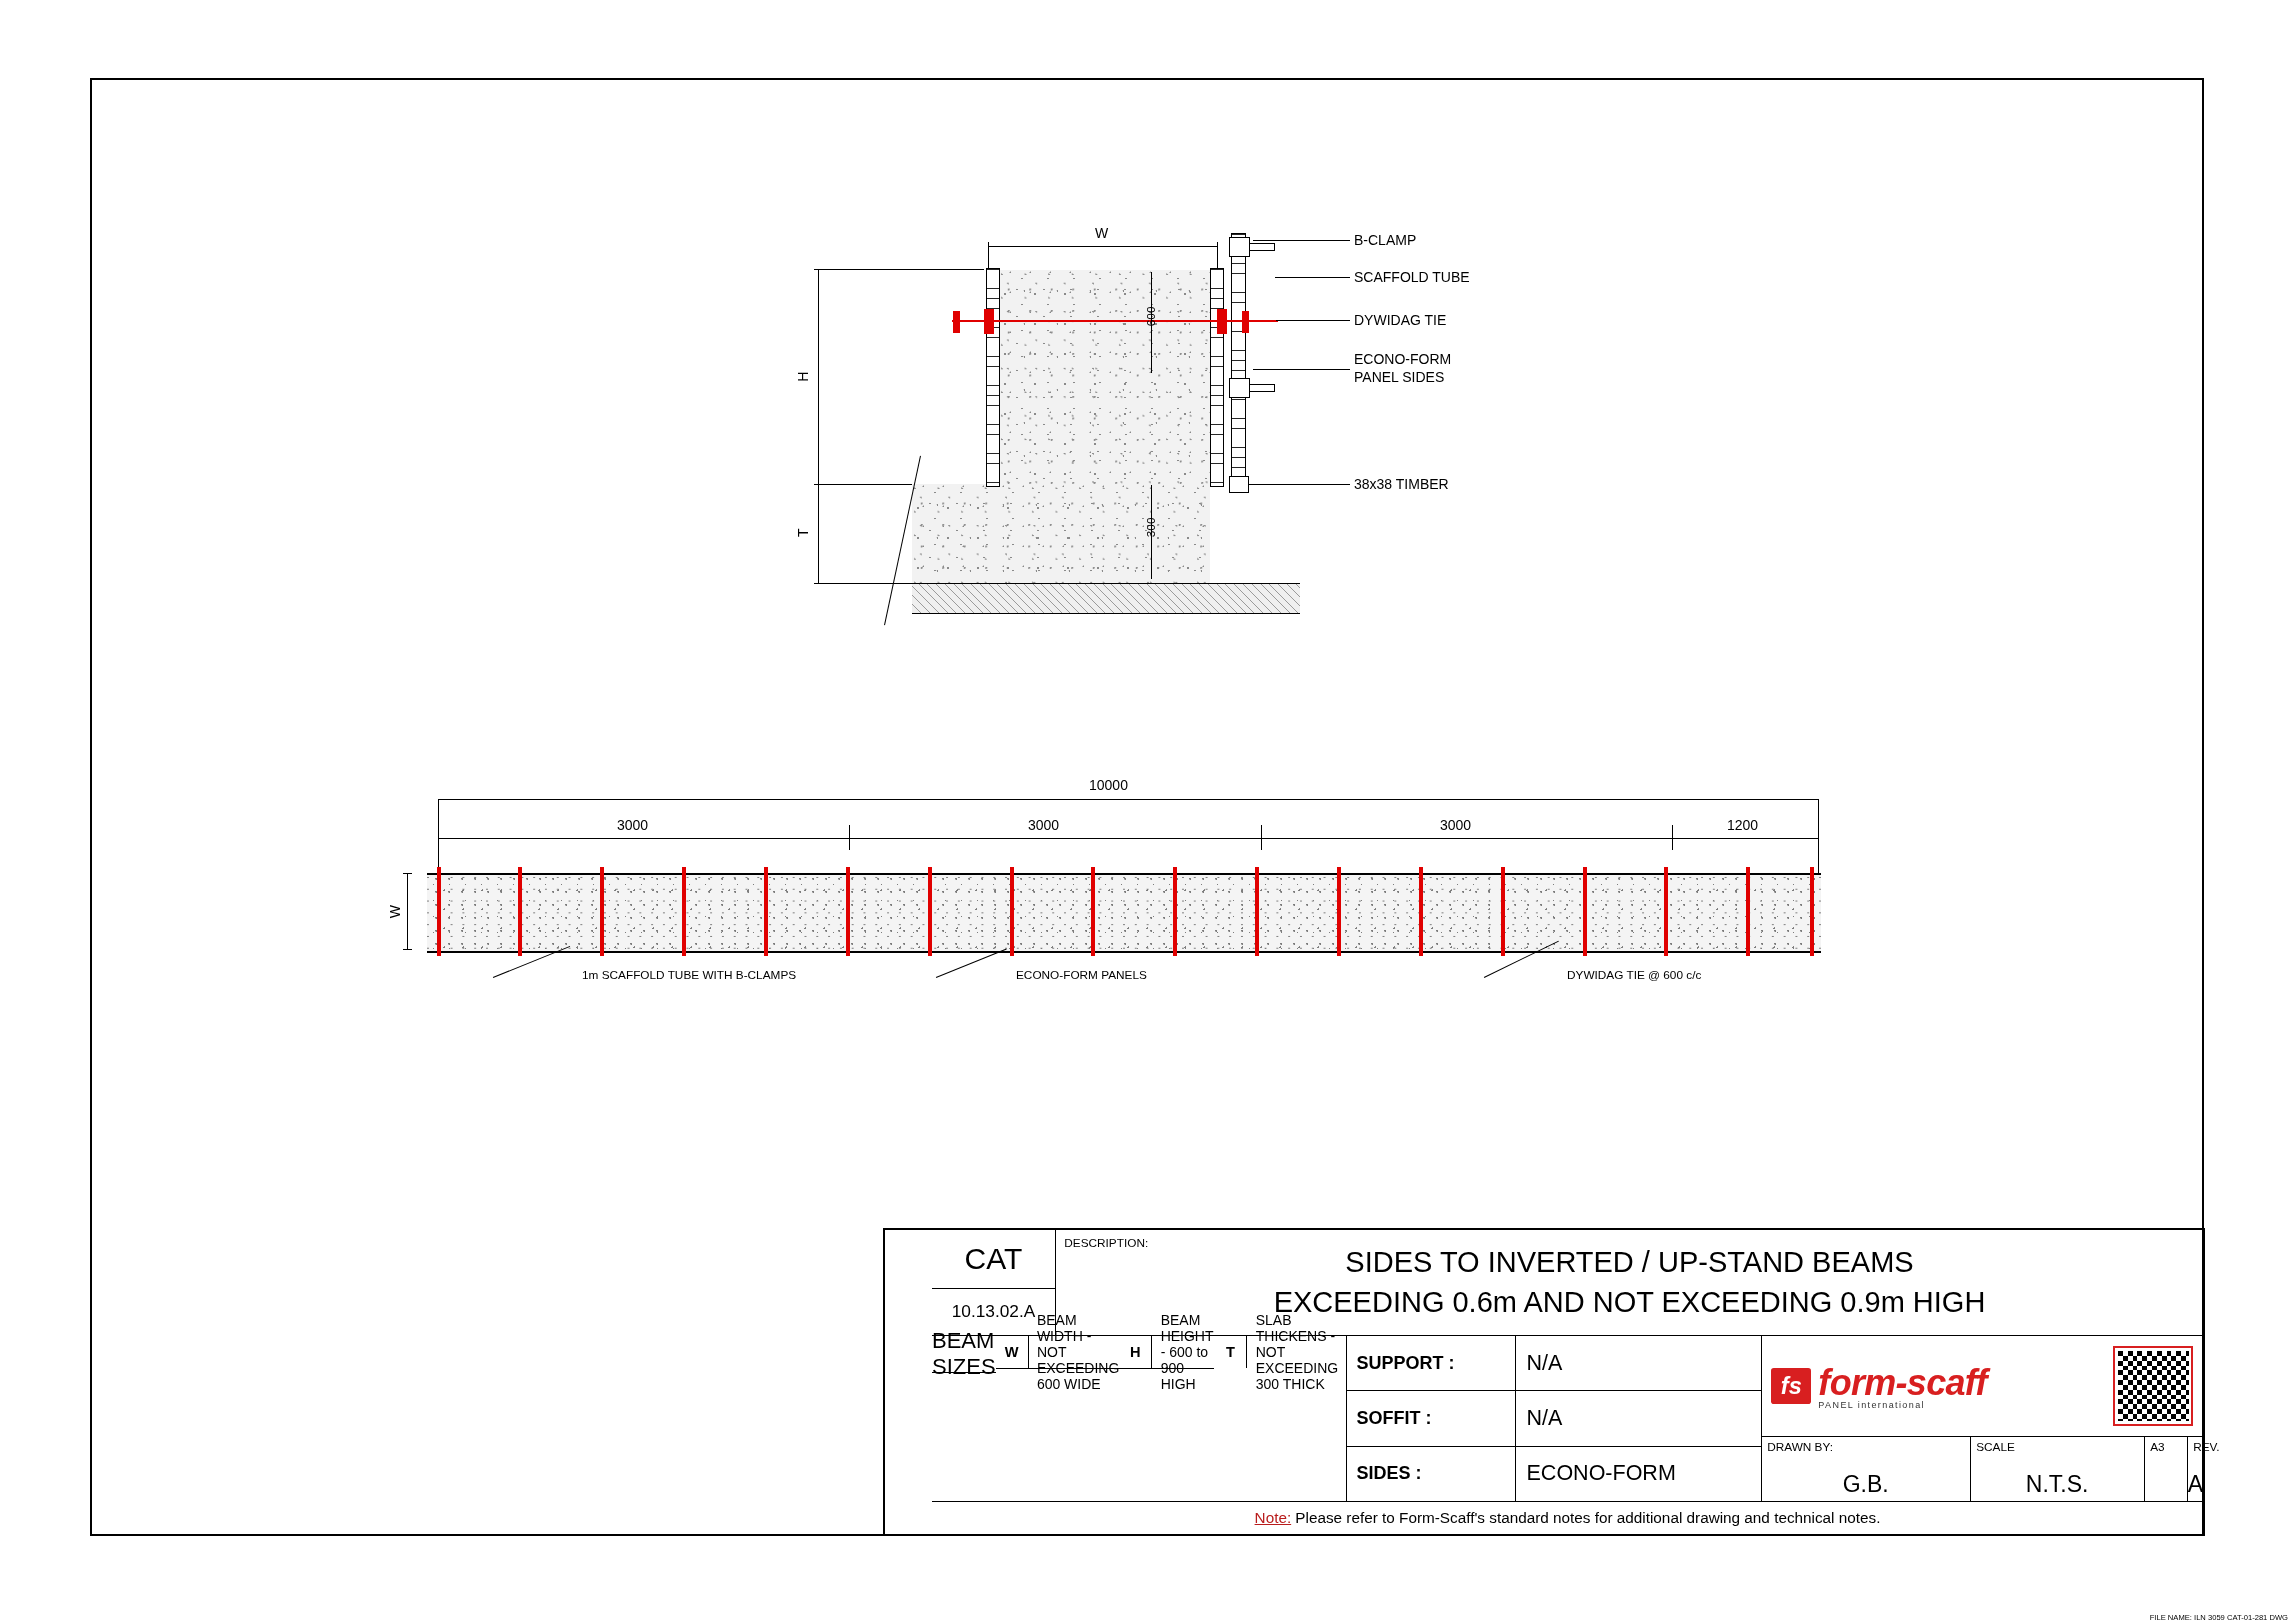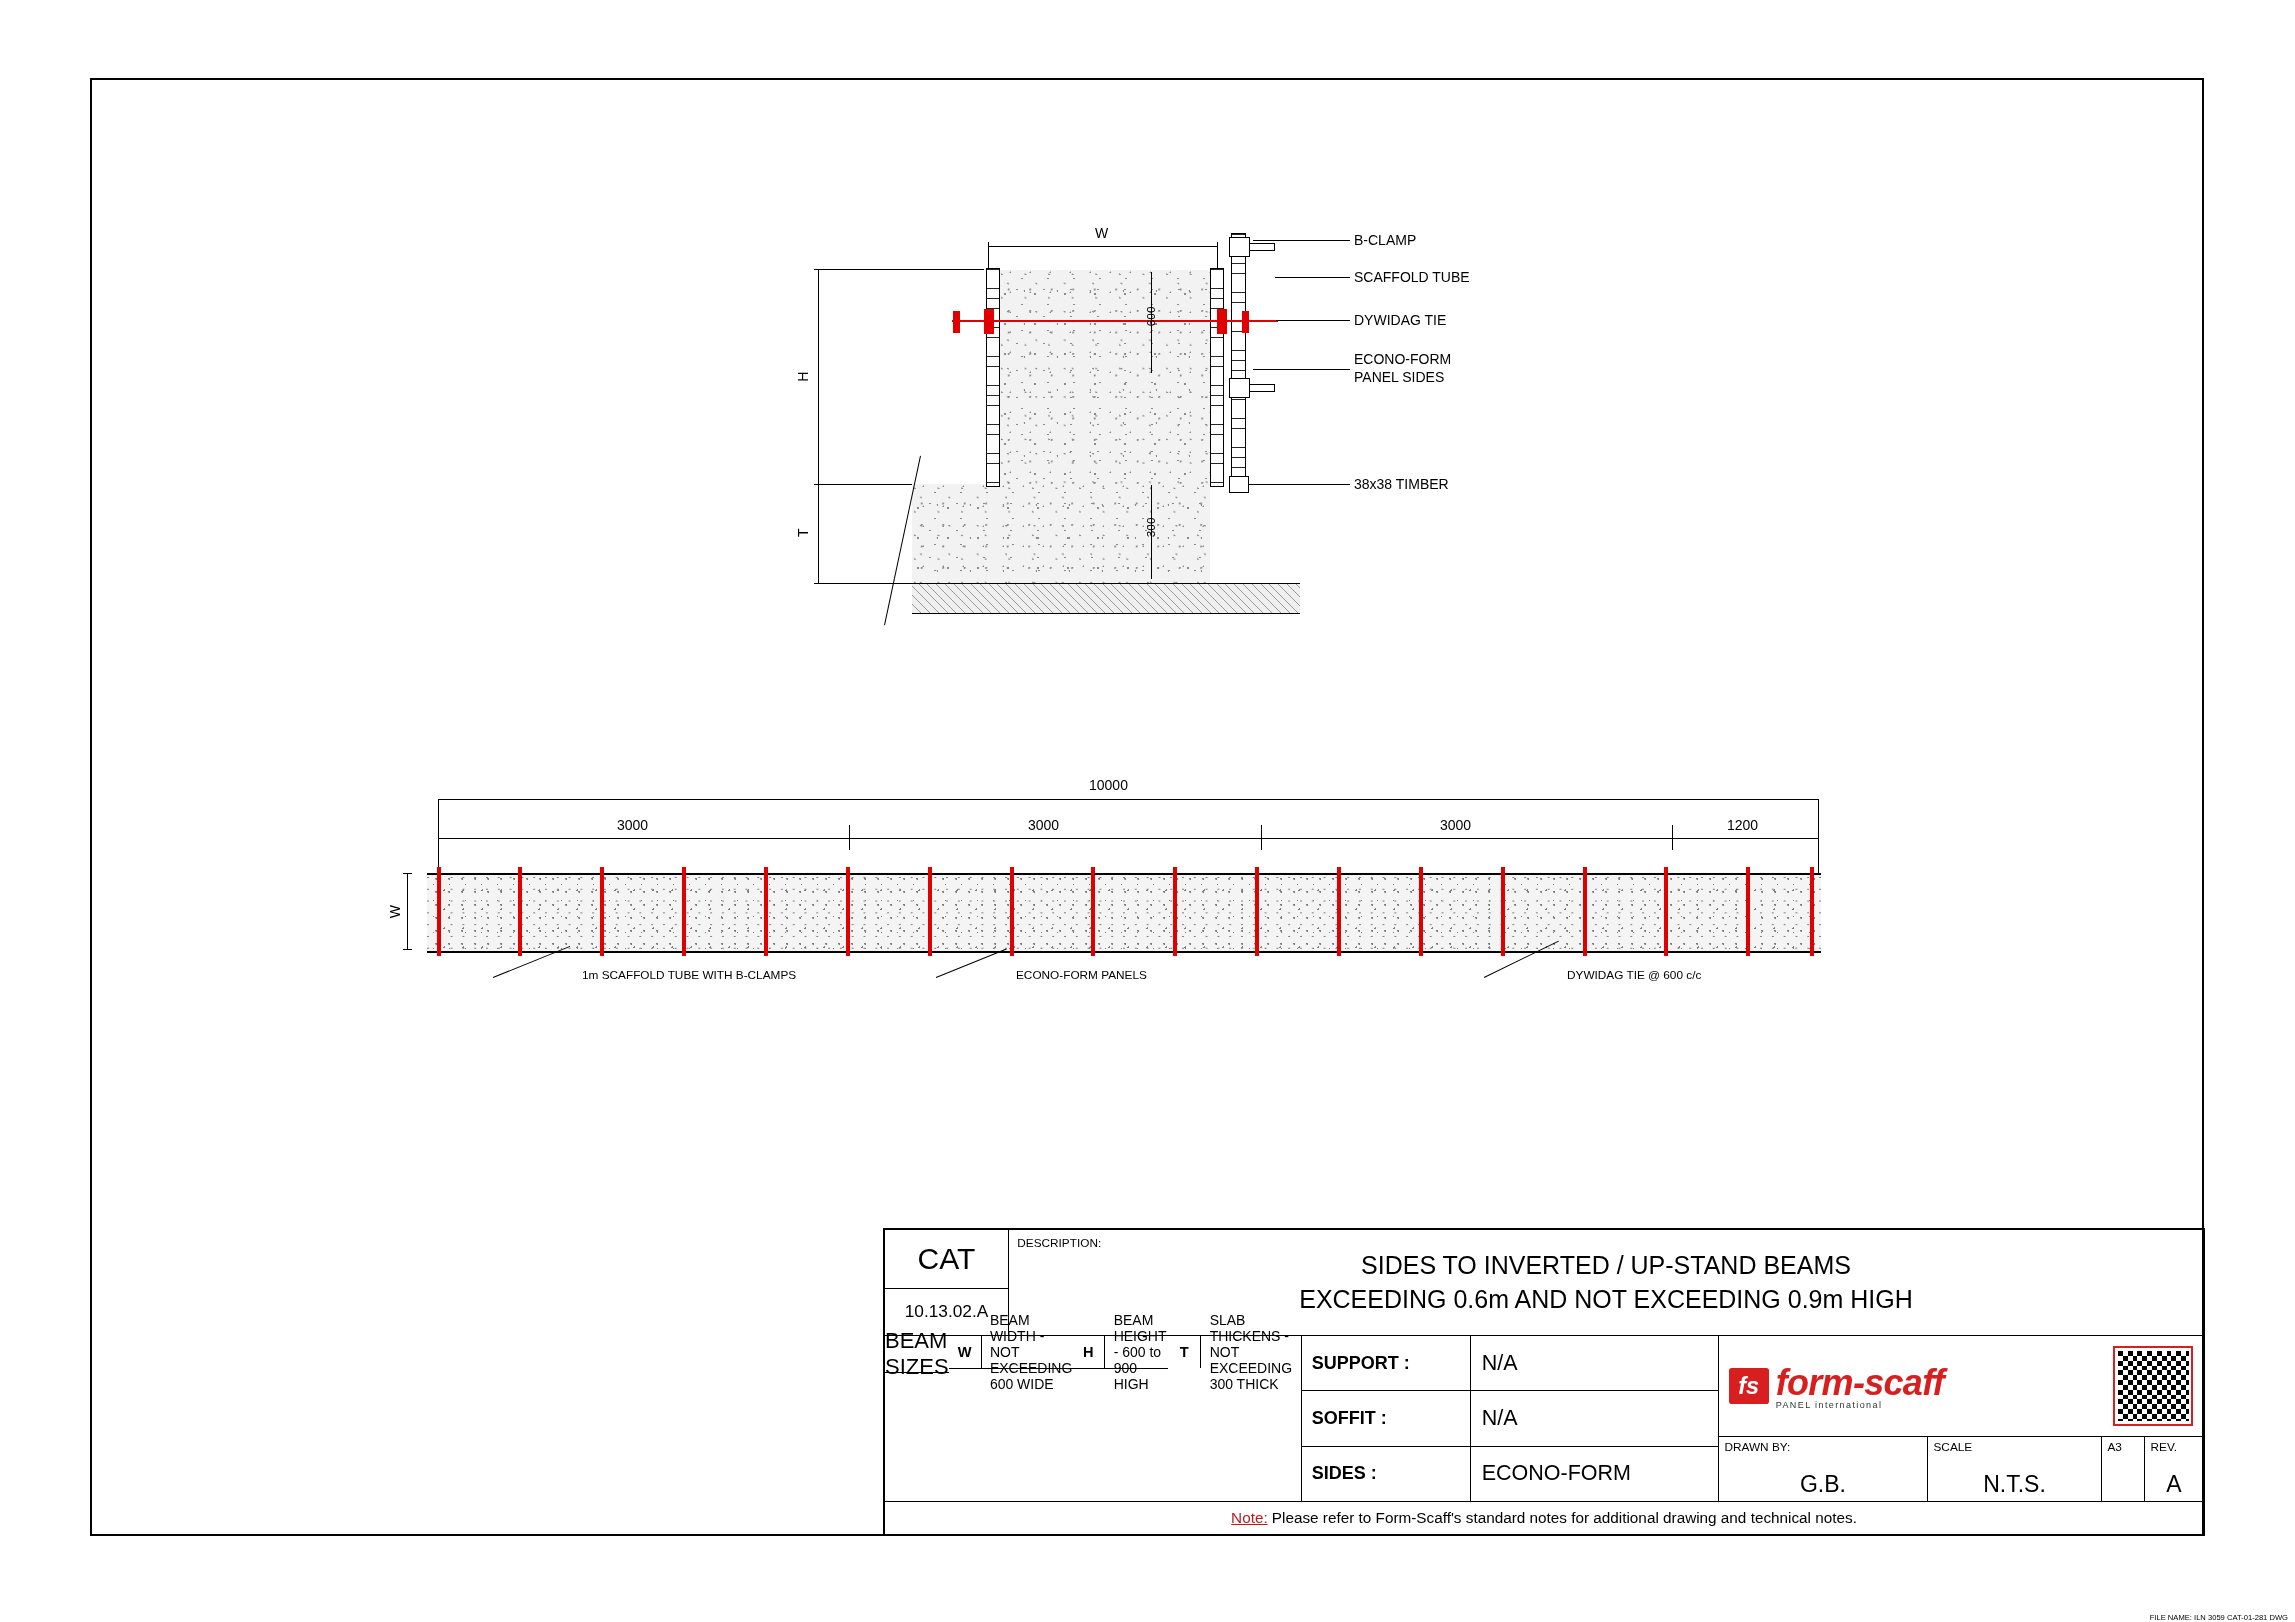--- a/index.html
+++ b/index.html
@@ -136,20 +136,21 @@
   #title-block {
     position: absolute;
     left: 883px;
     top: 1228px;
     width: 1322px;
     height: 308px;
     border: 2.1px solid #000;
     box-sizing: border-box;
     display: flex;
     flex-direction: column;
+    padding-left: 47px;
   }
   #tb-top {
     display: flex;
     height: 105px;
     border-bottom: 1.4px solid #000;
   }
   #tb-cat {
     width: 123px;
     border-right: 1.4px solid #000;
     display: flex;
@@ -178,21 +179,21 @@
     justify-content: center;
     flex-direction: column;
   }
   #tb-desc-label {
     position: absolute;
     left: 8.3px;
     top: 5.5px;
     font-size: 11.8px;
   }
   .desc-line {
-    font-size: 25px;
+    font-size: 29px;
     line-height: 1.35;
   }
 
   #tb-mid {
     display: flex;
     flex: 1;
   }
   #tb-beam {
     width: 416px;
     border-right: 1.4px solid #000;

